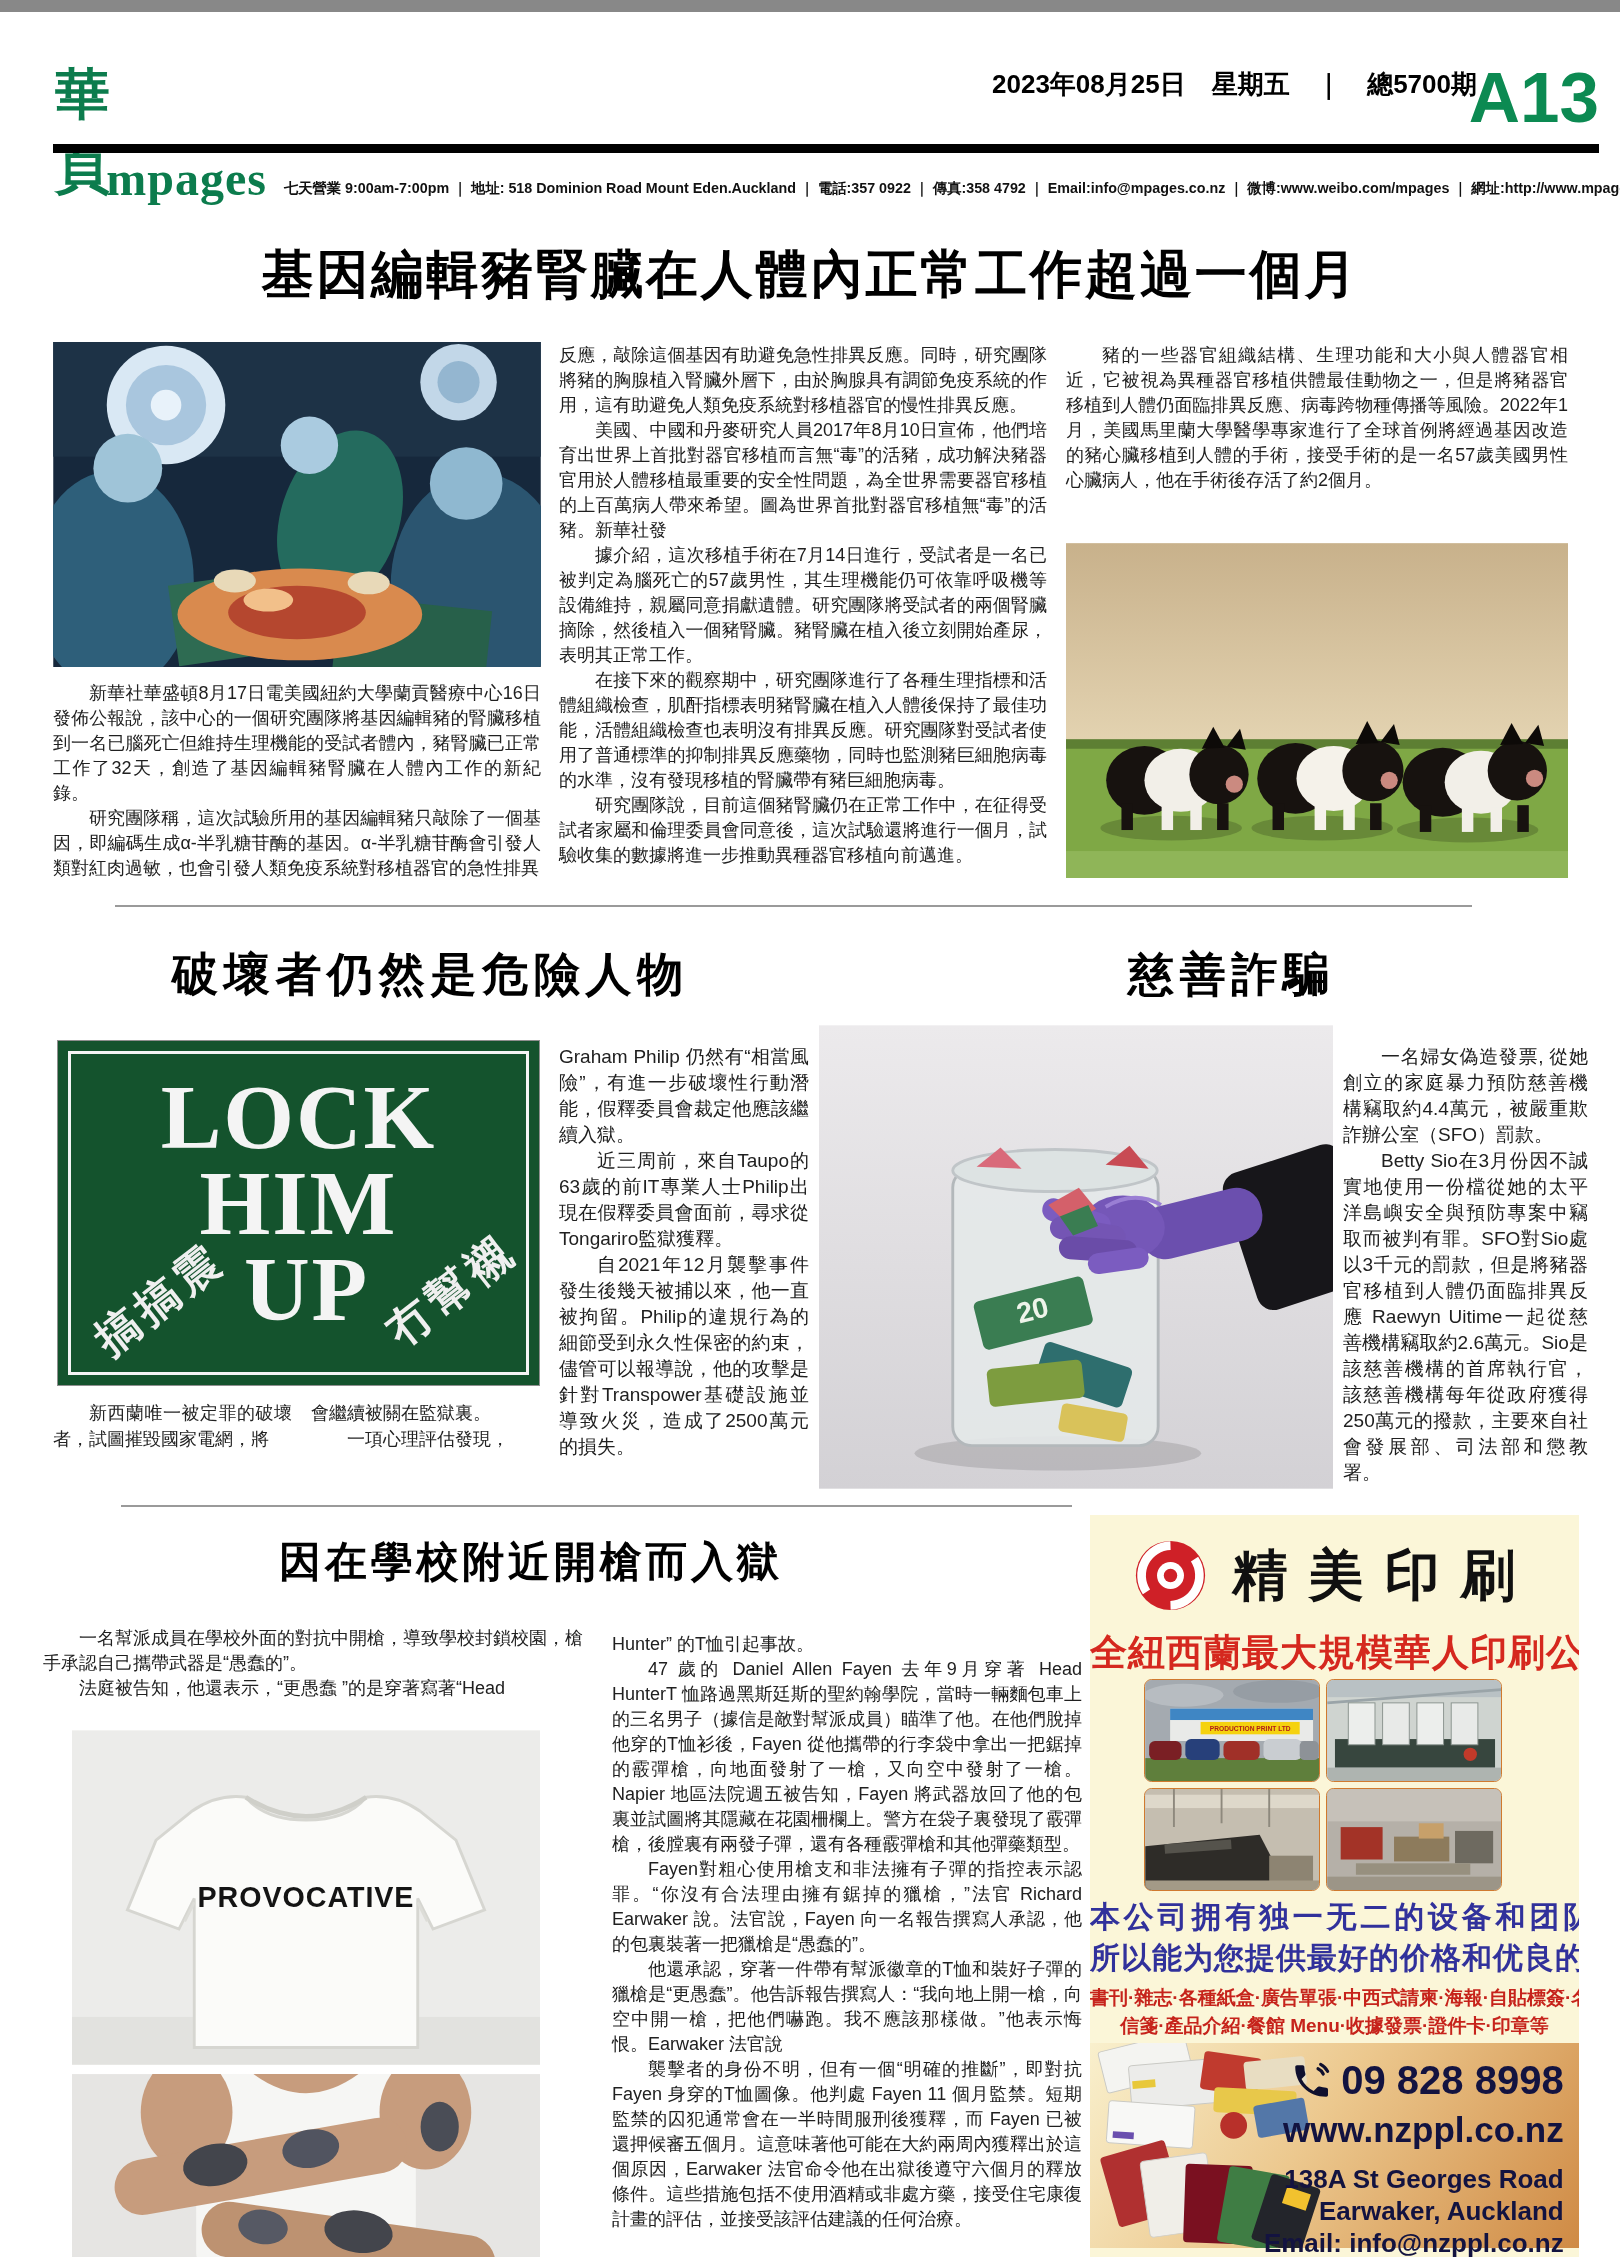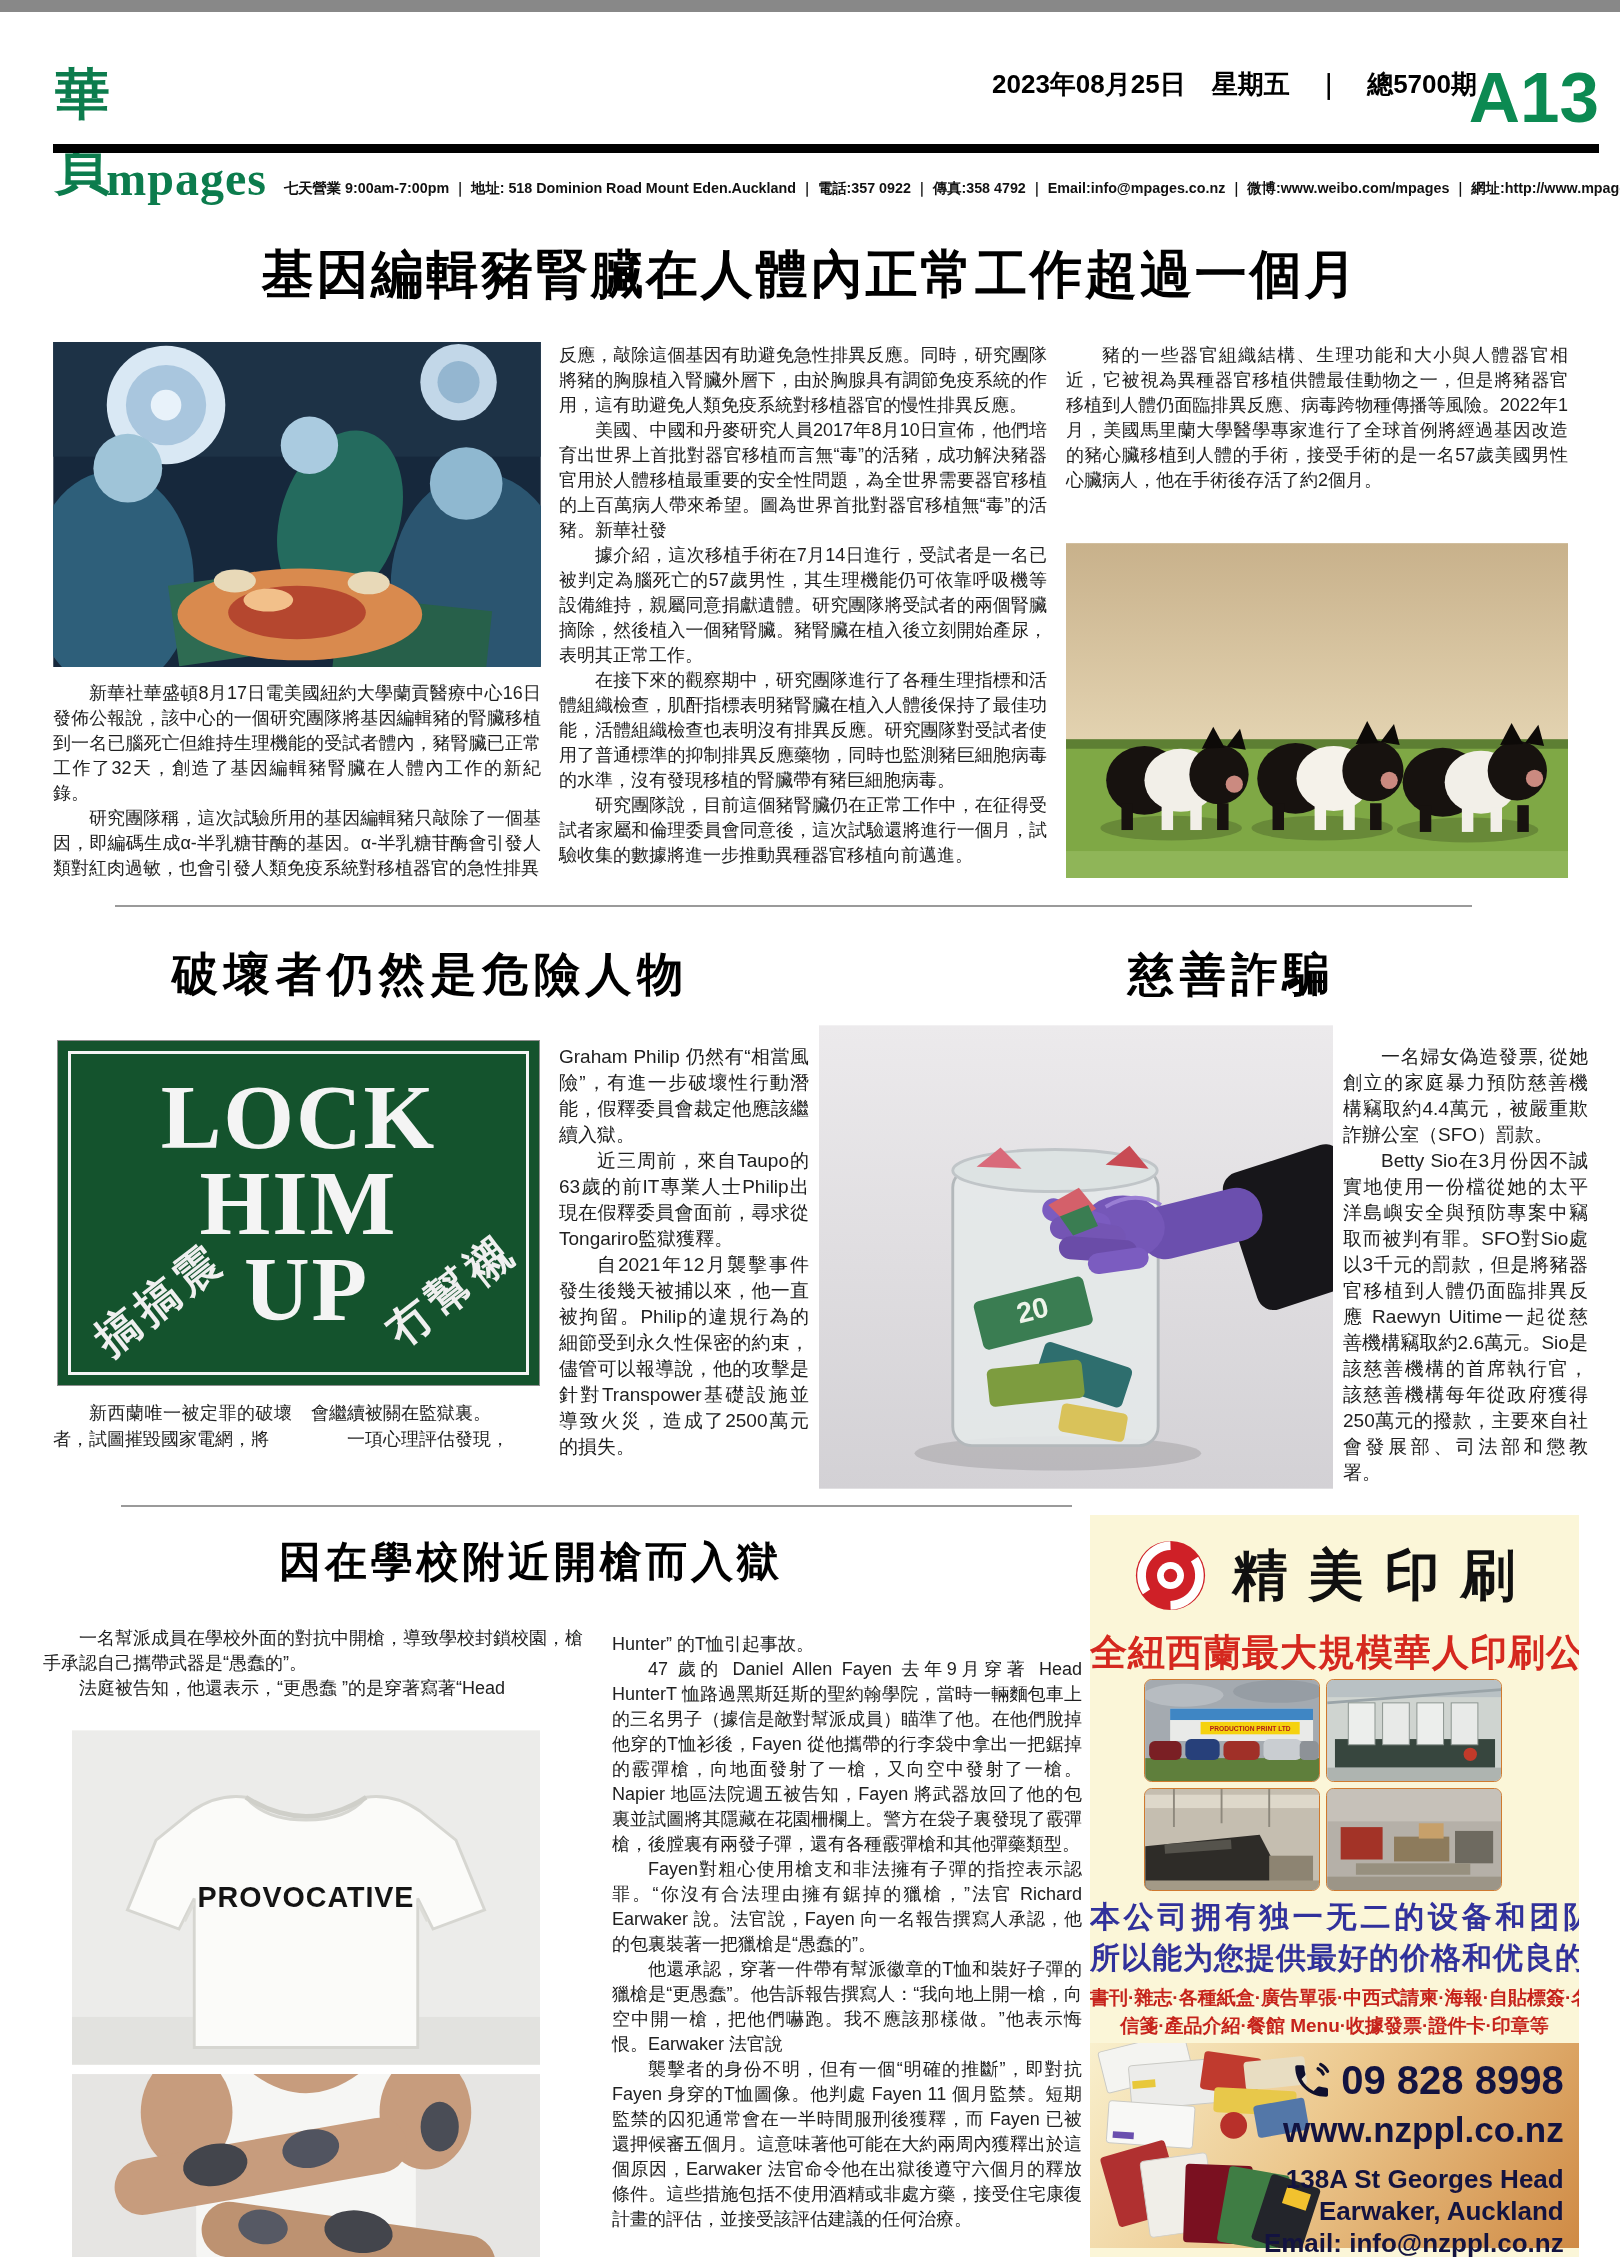--- a/index.html
+++ b/index.html
@@ -367,21 +367,21 @@
         <span>
           <svg width="42" height="42" viewBox="0 0 24 24">
             <path d="M6.6 10.8c1.5 3 3.9 5.4 6.9 6.9l2.3-2.3c.3-.3.7-.4 1.1-.2 1.2.4 2.5.6 3.8.6.6 0 1 .4 1 1V20c0 .6-.4 1-1 1C10.6 21 3 13.4 3 4c0-.6.4-1 1-1h3.2c.6 0 1 .4 1 1 0 1.3.2 2.6.6 3.8.1.4 0 .8-.2 1.1l-2.3 2.3z" fill="#10102e"></path>
             <path d="M16 5 a6 6 0 0 1 3 3 M17.5 2.5 a9 9 0 0 1 4 4" stroke="#10102e" stroke-width="1.8" fill="none" stroke-linecap="round"></path>
           </svg>
         </span>
         <span class="ad-contact" style="font-size:40px;">09 828 8998</span>
       </div>
       <div class="abs ad-contact" style="right:15.3px;top:67px;font-size:35px;">www.nzppl.co.nz</div>
       <div class="abs ad-contact" style="right:15.3px;top:120px;font-size:26px;line-height:32px;">
-        <div>138A St Georges Head</div>
+        <div>138A St Georges Road</div>
         <div>Earwaker, Auckland</div>
         <div>Email: info@nzppl.co.nz</div>
       </div>
     </div>
   </div>
 
 </div>
 
 
 </body></html>

